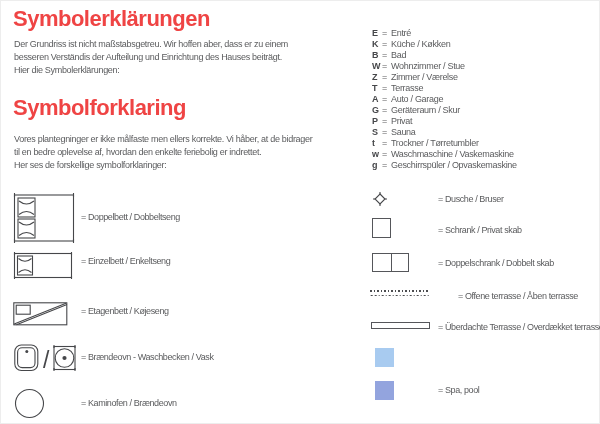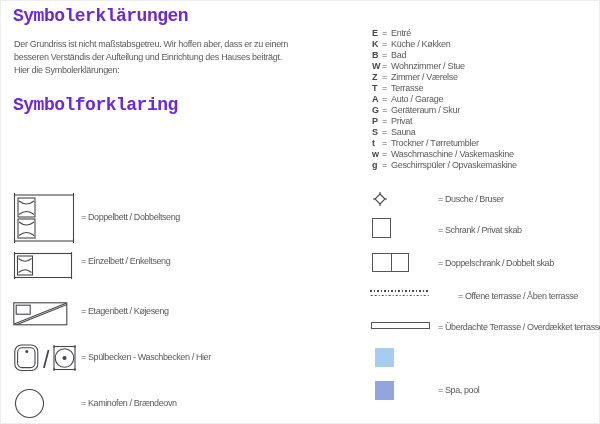--- a/index.html
+++ b/index.html
@@ -3,23 +3,22 @@
 <meta charset="utf-8">
 <style>
   html,body { margin:0; padding:0; background:#fff; }
   .page {
     position:relative; width:600px; height:424px; background:#ffffff;
     font-family:"Liberation Sans", sans-serif; color:#5a5b5d; overflow:hidden;
     box-shadow: inset 0 0 0 1px #ededed;
   }
   .h-title {
     position:absolute; left:13px; margin:0;
-    font-size:18px; font-weight:bold; color:#6d28d9; letter-spacing:-0.5px;
+    font-size:22px; font-weight:bold; color:#ef4444; letter-spacing:-0.5px;
     line-height:1.1;
-    font-family:Liberation Mono, monospace;
   }
   .para {
     position:absolute; left:14px; width:330px;
     font-size:9px; letter-spacing:-0.3px; line-height:13.2px;
     color:#5a5b5d; white-space:pre-line;
   }
   .lbl {
     position:absolute; font-size:9px; letter-spacing:-0.4px;
     color:#5a5b5d; white-space:nowrap;
   }
@@ -52,20 +51,23 @@
 <body>
 
 <div class="page">
 
   <h1 class="h-title" style="top:7px">Symbolerklärungen</h1>
   <div class="para" style="top:38px">Der Grundriss ist nicht maßstabsgetreu. Wir hoffen aber, dass er zu einem
 besseren Verständis der Aufteilung und Einrichtung des Hauses beiträgt.
 Hier die Symbolerklärungen:</div>
 
   <h1 class="h-title" style="top:96px">Symbolforklaring</h1>
+  <div class="para" style="top:133px">Vores plantegninger er ikke målfaste men ellers korrekte. Vi håber, at de bidrager
+til en bedre oplevelse af, hvordan den enkelte feriebolig er indrettet.
+Her ses de forskellige symbolforklaringer:</div>
 
   <div class="codes">
     <div class="code-row">
       <span class="code-letter">E</span>
       <span class="code-eq">=</span>
       <span class="code-label">Entré</span>
     </div>
     <div class="code-row">
       <span class="code-letter">K</span>
       <span class="code-eq">=</span>
@@ -170,21 +172,21 @@
     <span class="sink-slash">/</span>
     <span>
       <svg width="23" height="26" viewBox="0 0 23 26">
         <path class="stroke" d="M1 0 V3 M22 0 V3 M1 23 V26 M22 23 V26"></path>
         <rect class="stroke" x="1" y="1.5" width="21" height="23"></rect>
         <circle class="stroke" cx="11.5" cy="13" r="9.3"></circle>
         <circle class="fill-dot" cx="11.5" cy="13" r="2.1"></circle>
       </svg>
     </span>
   </div>
-  <div class="lbl" style="left:81px; top:352px">= Spülbecken - Waschbecken / Hier</div>
+  <div class="lbl" style="left:81px; top:352px">= Brændeovn - Waschbecken / Vask</div>
 
   <div class="sym" style="left:14px; top:388px">
     <svg width="32" height="32" viewBox="0 0 32 32">
       <circle class="stroke" cx="15.5" cy="15.5" r="14"></circle>
     </svg>
   </div>
   <div class="lbl" style="left:81px; top:398px">= Kaminofen / Brændeovn</div>
 
   <div class="sym" style="left:373px; top:192px">
     <svg width="14" height="14" viewBox="0 0 14 14">

